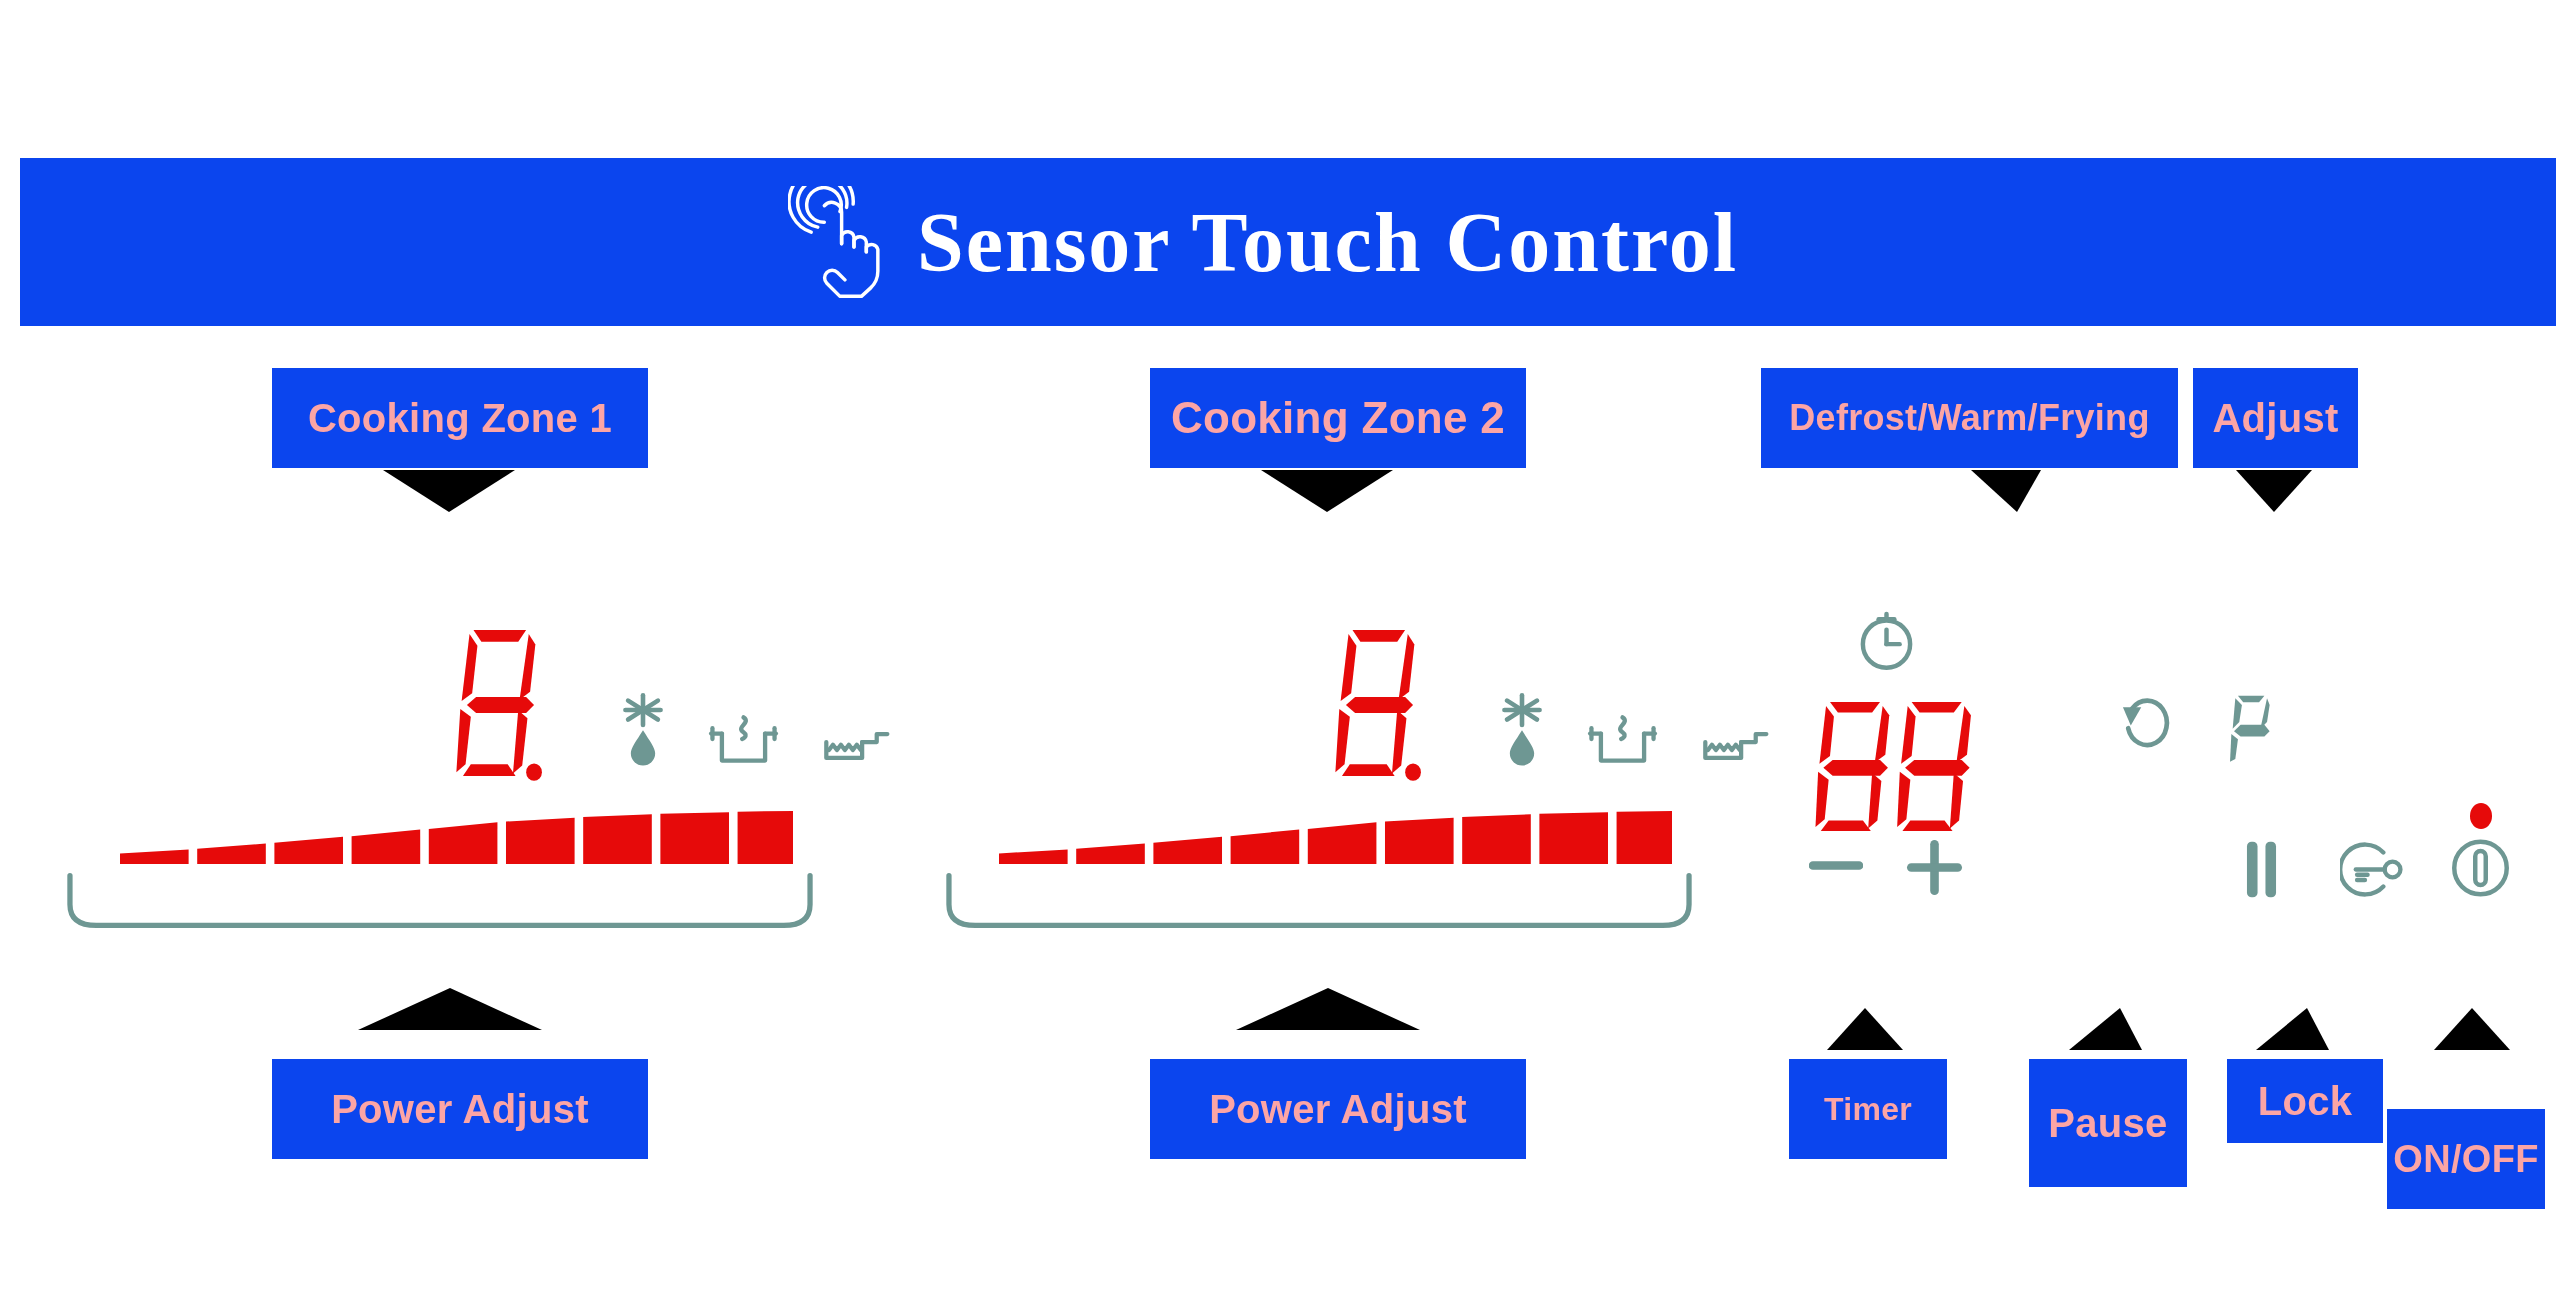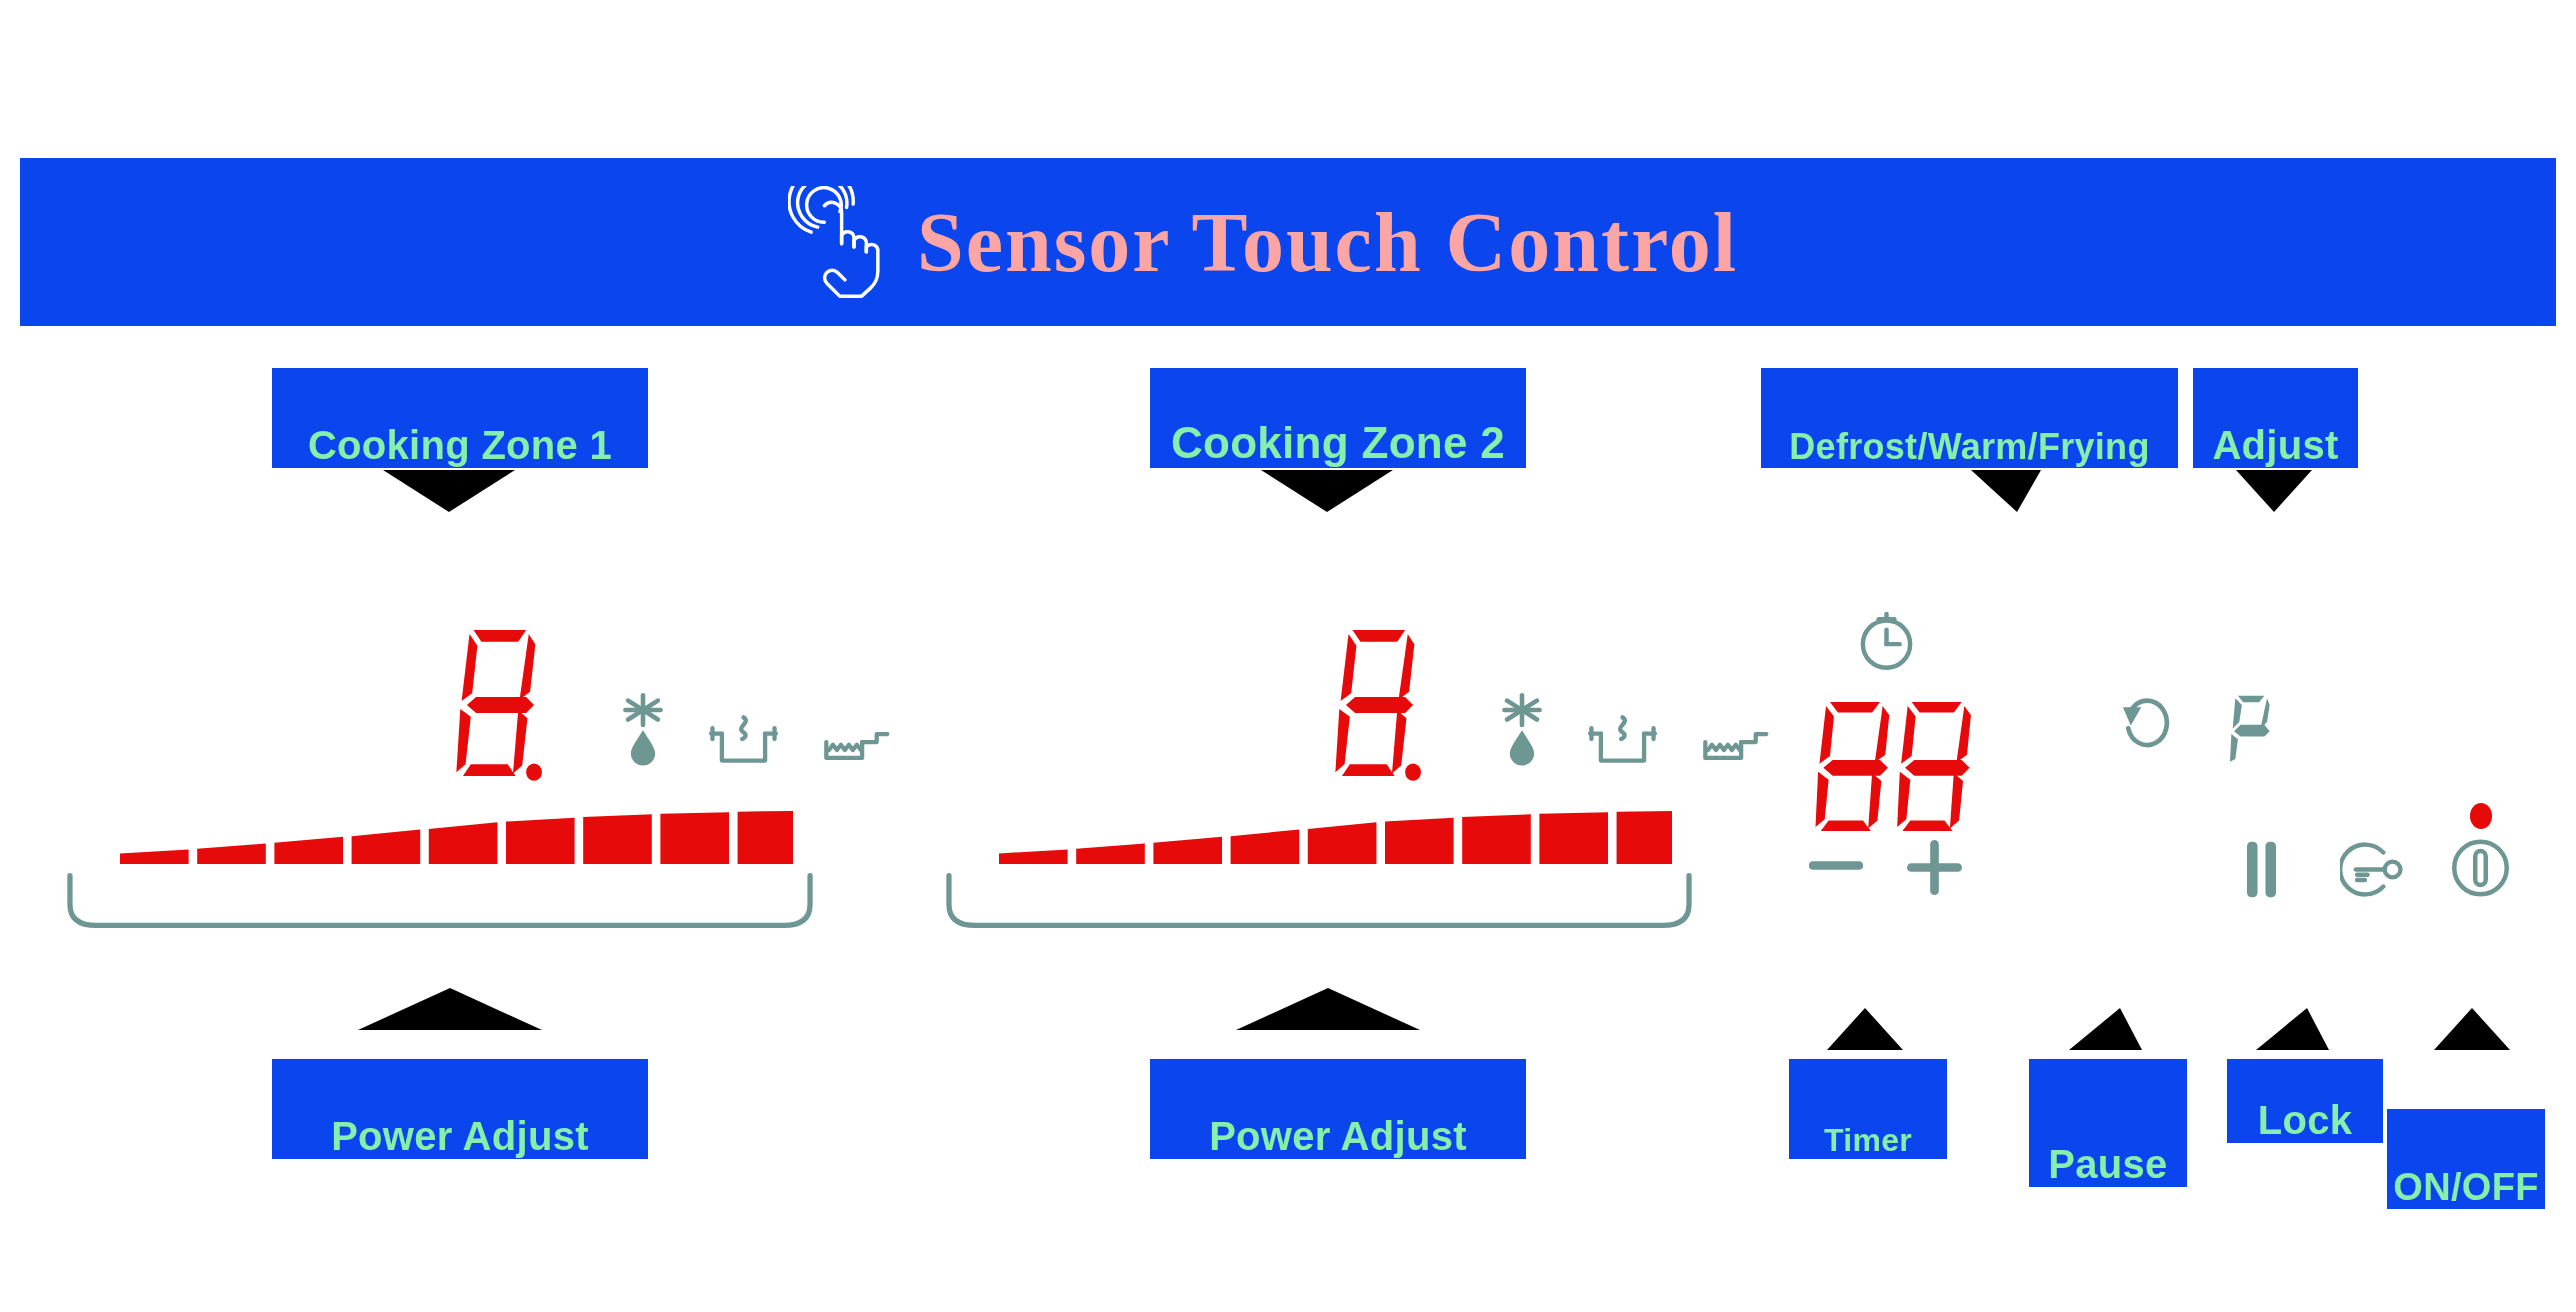--- a/index.html
+++ b/index.html
@@ -12,28 +12,28 @@
   .stage{position:absolute;left:0;top:0;width:2576px;height:1312px;}
 
   
   .banner{
     position:absolute;left:20px;top:158px;width:2536px;height:168px;
     background:#0B45EE;display:flex;align-items:center;justify-content:center;
   }
   .banner-inner{display:flex;align-items:center;gap:30px;transform:translateX(-25px);}
   .banner-title{
     font-family:"Liberation Serif", serif;
-    font-weight:700;color:#fca5a5;font-size:84px;letter-spacing:2px;white-space:nowrap;
+    font-weight:700;color:#ffffff;font-size:84px;letter-spacing:2px;white-space:nowrap;
   }
   .touch-icon{width:99px;height:112px;display:block;}
 
   
   .label-box{
-    position:absolute;background:#0B45EE;color:#86efac;
-    display:flex;align-items:flex-end;justify-content:center;
+    position:absolute;background:#0B45EE;color:#fca5a5;
+    display:flex;align-items:center;justify-content:center;
     font-weight:700;white-space:nowrap;letter-spacing:0.3px;
   }
   .lbl-cz1{left:272px;top:368px;width:376px;height:100px;font-size:40px;}
   .lbl-cz2{left:1150px;top:368px;width:376px;height:100px;font-size:44px;}
   .lbl-dwf{left:1761px;top:368px;width:417px;height:100px;font-size:36px;}
   .lbl-boost{left:2193px;top:368px;width:165px;height:100px;font-size:40px;}
 
   .lbl-pa1{left:272px;top:1059px;width:376px;height:100px;font-size:40px;}
   .lbl-pa2{left:1150px;top:1059px;width:376px;height:100px;font-size:40px;}
   .lbl-timer{left:1789px;top:1059px;width:158px;height:100px;font-size:32px;}

